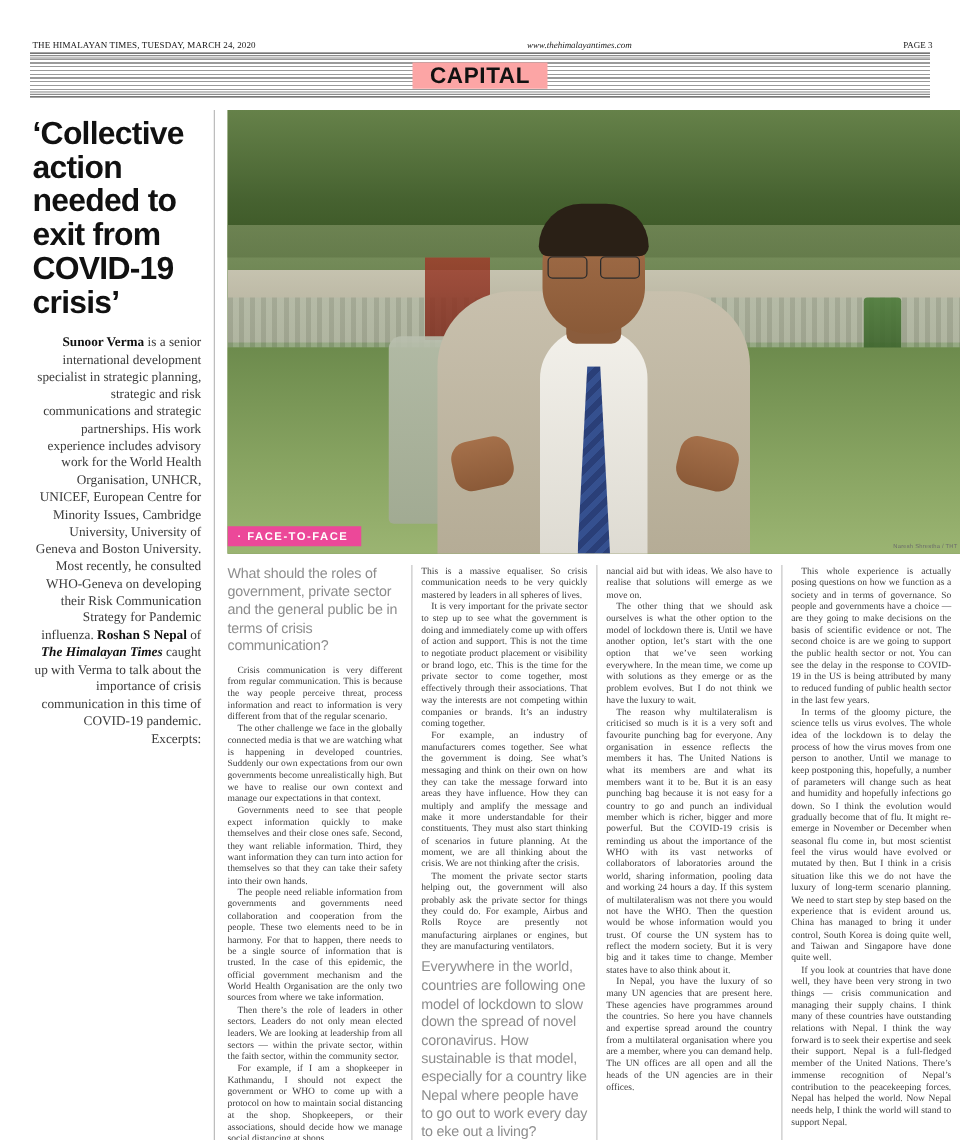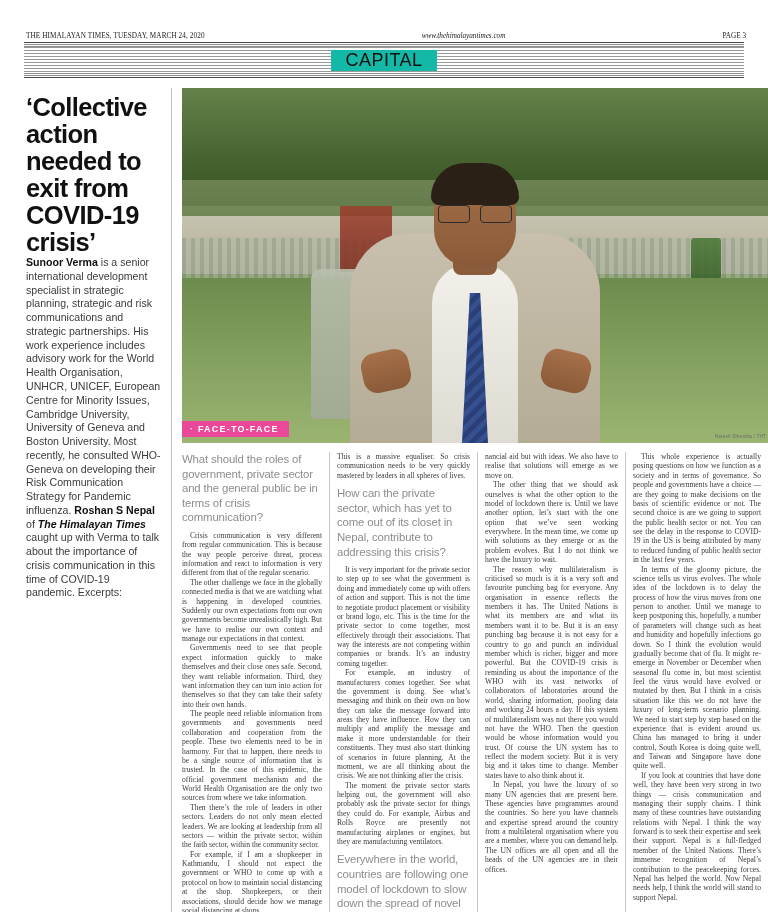--- a/index.html
+++ b/index.html
@@ -30,47 +30,48 @@
   .section-band {
     position: relative;
     padding: 0 24px;
     height: 26px;
     display:flex; align-items:center; justify-content:center;
   }
   .band-lines { position:absolute; left:24px; right:24px; top:0; bottom:0;
     background: repeating-linear-gradient(to bottom, #9a9a9a 0px, #9a9a9a 1px, #ffffff 1px, #ffffff 3px);
   }
   .band-title {
-    position: relative; z-index:2; background:#14b8a6; padding: 0 14px;
+    position: relative; z-index:2; background:#fca5a5; padding: 0 14px;
     font-family: "Liberation Sans", sans-serif;
-    font-weight: 400; font-size: 18px; letter-spacing: .5px; color:#111;
+    font-weight: 700; font-size: 18px; letter-spacing: .5px; color:#111;
   }
 
   
   .content { display:flex; padding: 10px 24px 0 26px; gap: 0; }
 
   .col-left { width: 146px; flex: 0 0 146px; padding-right: 10px; border-right: 1px solid #bdbdbd;}
   .col-right-wrap { flex: 1 1 auto; padding-left: 10px; }
 
   .headline {
     font-family: "Liberation Sans", sans-serif;
     font-weight: 800;
     font-size: 25.5px;
     line-height: 1.06;
     letter-spacing: -0.6px;
     color: #111;
     margin-top: 6px;
   }
 
   .bio {
-    font-family: Liberation Sans, sans-serif;
+    margin-top: 12px;
+    font-family: Liberation Serif, serif;
     font-size: 10.6px;
     line-height: 1.30;
     color: #3b3b3b;
-    text-align: left;
+    text-align: right;
   }
   .bio b { color:#111; font-weight:700; }
   .bio .bi { font-weight:700; font-style: italic; color:#111;}
 
   
   .photo {
     position: relative;
     width: 100%;
     height: 355px;
     overflow: hidden;
@@ -255,21 +256,20 @@
             <p class="bt">Crisis communication is very different from regular communication. This is because the way people perceive threat, process information and react to information is very different from that of the regular scenario.</p>
             <p class="bt">The other challenge we face in the globally connected media is that we are watching what is happening in developed countries. Suddenly our own expectations from our own governments become unrealistically high. But we have to realise our own context and manage our expectations in that context.</p>
             <p class="bt">Governments need to see that people expect information quickly to make themselves and their close ones safe. Second, they want reliable information. Third, they want information they can turn into action for themselves so that they can take their safety into their own hands.</p>
             <p class="bt">The people need reliable information from governments and governments need collaboration and cooperation from the people. These two elements need to be in harmony. For that to happen, there needs to be a single source of information that is trusted. In the case of this epidemic, the official government mechanism and the World Health Organisation are the only two sources from where we take information.</p>
             <p class="bt">Then there’s the role of leaders in other sectors. Leaders do not only mean elected leaders. We are looking at leadership from all sectors — within the private sector, within the faith sector, within the community sector.</p>
             <p class="bt">For example, if I am a shopkeeper in Kathmandu, I should not expect the government or WHO to come up with a protocol on how to maintain social distancing at the shop. Shopkeepers, or their associations, should decide how we manage social distancing at shops.</p>
             <p class="bt">Also, videos on how to wash hands are coming from developed countries showing people washing hands for 30 seconds under running water. Where do we get running water in Nepal? Our reality is a mug of water. We need a video on how to wash our hands with a mug of water for 30 seconds. This is not something we expect the government or the WHO to come up with. There are so many creators, You Tube stars and influencers. They can make their 30-second video.</p>
           </div>
         <div class="bcol" id="c1">
             <p class="bt noind">This is a massive equaliser. So crisis communication needs to be very quickly mastered by leaders in all spheres of lives.</p>
-            <div class="qh">How can the private sector, which has yet to come out of its closet in Nepal, contribute to addressing this crisis?</div>
             <p class="bt">It is very important for the private sector to step up to see what the government is doing and immediately come up with offers of action and support. This is not the time to negotiate product placement or visibility or brand logo, etc. This is the time for the private sector to come together, most effectively through their associations. That way the interests are not competing within companies or brands. It’s an industry coming together.</p>
             <p class="bt">For example, an industry of manufacturers comes together. See what the government is doing. See what’s messaging and think on their own on how they can take the message forward into areas they have influence. How they can multiply and amplify the message and make it more understandable for their constituents. They must also start thinking of scenarios in future planning. At the moment, we are all thinking about the crisis. We are not thinking after the crisis.</p>
             <p class="bt">The moment the private sector starts helping out, the government will also probably ask the private sector for things they could do. For example, Airbus and Rolls Royce are presently not manufacturing airplanes or engines, but they are manufacturing ventilators.</p>
             <div class="qh">Everywhere in the world, countries are following one model of lockdown to slow down the spread of novel coronavirus. How sustainable is that model, especially for a country like Nepal where people have to go out to work every day to eke out a living?</div>
           </div>
         <div class="bcol" id="c2">
             <p class="bt noind">nancial aid but with ideas. We also have to realise that solutions will emerge as we move on.</p>
             <p class="bt">The other thing that we should ask ourselves is what the other option to the model of lockdown there is. Until we have another option, let’s start with the one option that we’ve seen working everywhere. In the mean time, we come up with solutions as they emerge or as the problem evolves. But I do not think we have the luxury to wait.</p>
             <p class="bt">The reason why multilateralism is criticised so much is it is a very soft and favourite punching bag for everyone. Any organisation in essence reflects the members it has. The United Nations is what its members are and what its members want it to be. But it is an easy punching bag because it is not easy for a country to go and punch an individual member which is richer, bigger and more powerful. But the COVID-19 crisis is reminding us about the importance of the WHO with its vast networks of collaborators of laboratories around the world, sharing information, pooling data and working 24 hours a day. If this system of multilateralism was not there you would not have the WHO. Then the question would be whose information would you trust. Of course the UN system has to reflect the modern society. But it is very big and it takes time to change. Member states have to also think about it.</p>
             <p class="bt">In Nepal, you have the luxury of so many UN agencies that are present here. These agencies have programmes around the countries. So here you have channels and expertise spread around the country from a multilateral organisation where you are a member, where you can demand help. The UN offices are all open and all the heads of the UN agencies are in their offices.</p>

